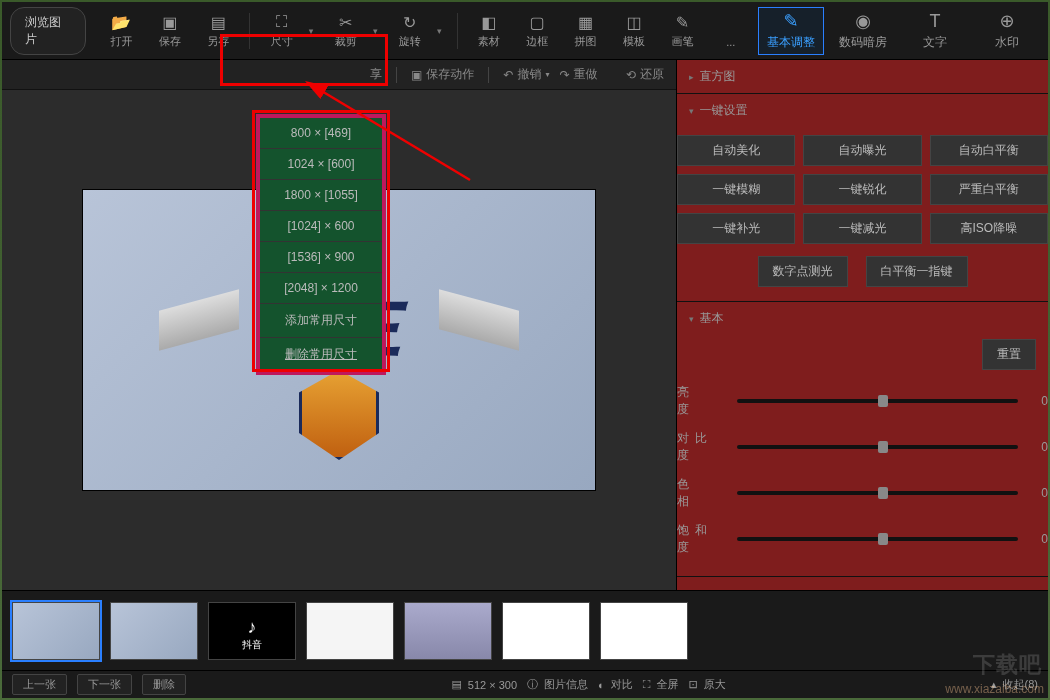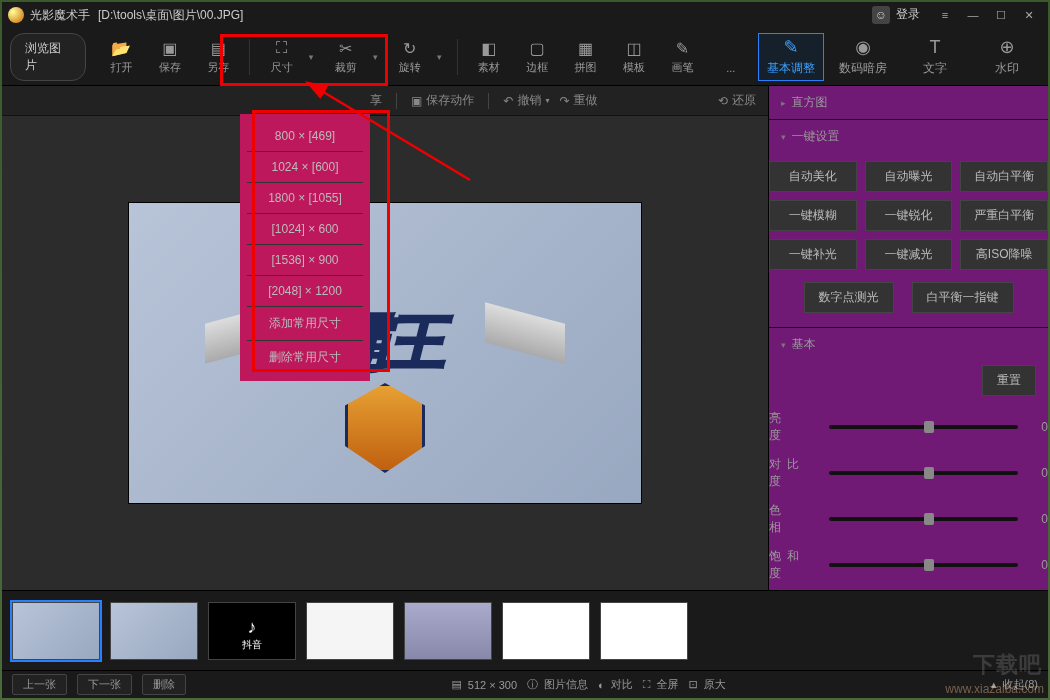--- a/index.html
+++ b/index.html
@@ -28,21 +28,21 @@
 .main { flex: 1; display: flex; min-height: 0; }
 .canvas-area { flex: 1; background: #2c2c2c; position: relative; display: flex; flex-direction: column; }
 .canvas-view { flex: 1; display: flex; align-items: center; justify-content: center; }
 .image-frame { width: 512px; height: 300px; background: linear-gradient(135deg,#b8c4d8,#98a8c0); box-shadow: 0 0 0 1px #000; position: relative; overflow: hidden; }
 .emblem { position:absolute; left:50%; top:50%; transform:translate(-50%,-45%); width:300px; height:200px; }
 .emblem .wing { position:absolute; width:80px; height:40px; background:linear-gradient(#ddd,#aaa); }
 .emblem .wl { left:-30px; top:50px; transform:skewY(-15deg); }
 .emblem .wr { right:-30px; top:50px; transform:skewY(15deg); }
 .emblem .txt { position:absolute; left:50%; top:40px; transform:translateX(-50%); font-size:60px; font-weight:900; color:#e6a032; -webkit-text-stroke:3px #1a2a5a; letter-spacing:-4px; font-style:italic; white-space:nowrap; }
 .emblem .crest { position:absolute; left:50%; top:120px; transform:translateX(-50%); width:80px; height:90px; background:linear-gradient(#e6a032,#c06010); clip-path:polygon(50% 0,100% 25%,100% 70%,50% 100%,0 70%,0 25%); border:3px solid #1a2a5a; }
-.right-panel { width: 280px; background: #701a75; border-left: 1px solid #000; overflow-y: auto; }
+.right-panel { width: 372px; background: #7f1d1d; border-left: 1px solid #000; overflow-y: auto; }
 .section { border-bottom: 1px solid #111; }
 .sec-head { padding: 8px 12px; color: #999; display: flex; align-items: center; gap: 6px; cursor: pointer; }
 .sec-head:before { content: "▾"; font-size: 9px; color: #777; }
 .sec-head.collapsed:before { content: "▸"; }
 .sec-body { padding: 8px 0 14px; }
 .btn-grid { display: grid; grid-template-columns: repeat(3, 1fr); gap: 8px; }
 .btn-grid2 { display: flex; gap: 18px; justify-content: center; margin-top: 12px; }
 .pbtn { background: #333; border: 1px solid #444; color: #bbb; padding: 6px 0; text-align: center; font-size: 12px; cursor: pointer; }
 .pbtn2 { background: #333; border: 1px solid #444; color: #bbb; padding: 6px 14px; font-size: 12px; }
 .slider-row { display: flex; align-items: center; gap: 10px; padding: 6px 0; }
@@ -51,50 +51,37 @@
 .slider-row .sl-thumb { position: absolute; top: -4px; width: 10px; height: 12px; background: #888; border-radius: 2px; }
 .slider-row .sl-val { width: 20px; text-align: right; color: #999; }
 .reset-row { display:flex; justify-content:flex-end; padding: 4px 12px 8px; }
 .thumbs { height: 80px; background: #1a1a1a; border-top: 1px solid #000; display: flex; align-items: center; padding: 6px 10px; gap: 10px; }
 .thumb { width: 88px; height: 58px; background: #333; border: 1px solid #444; position: relative; overflow:hidden; }
 .thumb.sel { outline: 2px solid #2a7fff; }
 .statusbar { height: 28px; background: #1a1a1a; border-top: 1px solid #000; display: flex; align-items: center; padding: 0 10px; gap: 10px; color: #999; font-size: 11px; }
 .statusbar .sbtn { border: 1px solid #444; padding: 2px 10px; border-radius: 2px; background:#222; }
 .statusbar .sgrp { display:flex; align-items:center; gap:6px; }
 .statusbar .spacer { flex: 1; }
-.dropdown-menu { position: absolute; left: 240px; top: 114px; width: 130px; background: #be185d; border: 7px solid #be185d; z-index: 50; }
+.dropdown-menu { position: absolute; left: 256px; top: 114px; width: 130px; background: #14532d; border: 4px solid #be185d; z-index: 50; }
 .dropdown-menu .mi { padding: 8px 12px; color: #bbb; border-bottom: 1px solid #333; text-align: center; font-size: 12px; }
-.dropdown-menu .mi:last-child { border-bottom: none; }
+.dropdown-menu .mi:last-child { border-bottom: none; text-decoration: underline; }
 .red-box { position: absolute; border: 3px solid #e00; pointer-events: none; z-index: 60; }
 .red-box.rb1 { left: 220px; top: 34px; width: 168px; height: 52px; }
 .red-box.rb2 { left: 252px; top: 110px; width: 138px; height: 262px; }
 .arrow-svg { position: absolute; left: 300px; top: 80px; z-index: 70; pointer-events: none; }
 .watermark { position:absolute; right:8px; bottom:20px; color:rgba(255,255,255,.15); font-size:22px; font-weight:bold; letter-spacing:1px; }
 .watermark2 { position:absolute; right:6px; bottom:4px; color:rgba(255,200,150,.4); font-size:12px; }
 .thumb .tfill { position:absolute; inset:0; }
 </style>
 </head>
 <body>
 
 <div class="window">
     <div class="inner">
 
-<div class="titlebar">
-  <div class="logo"></div>
-  <span>光影魔术手</span>
-  <span style="margin-left:8px">[D:\tools\桌面\图片\00.JPG]</span>
-  <div class="win-btns">
-    <div class="login-face">☺</div>
-    <span style="margin-right:10px">登录</span>
-    <div class="win-btn">≡</div>
-    <div class="win-btn">―</div>
-    <div class="win-btn">☐</div>
-    <div class="win-btn">✕</div>
-  </div>
-</div>
 
 <div class="toolbar">
   <div class="browse-btn">浏览图片</div>
   <div class="tool-item">
           <div class="ico">📂</div>
           <div class="lbl">打开</div>
         </div>
   <div class="tool-item">
           <div class="ico">▣</div>
           <div class="lbl">保存</div>

